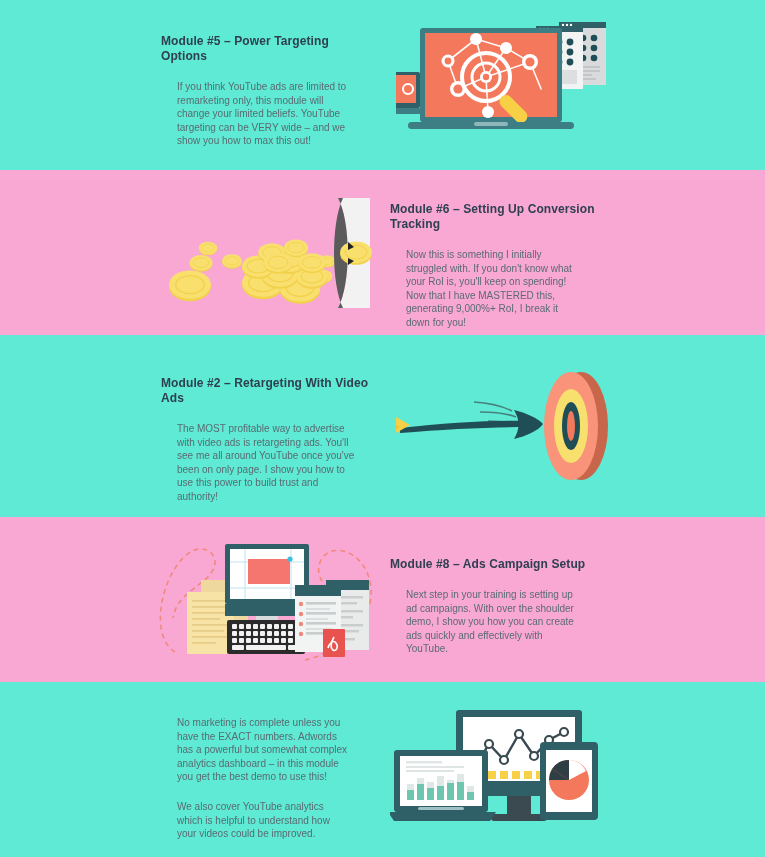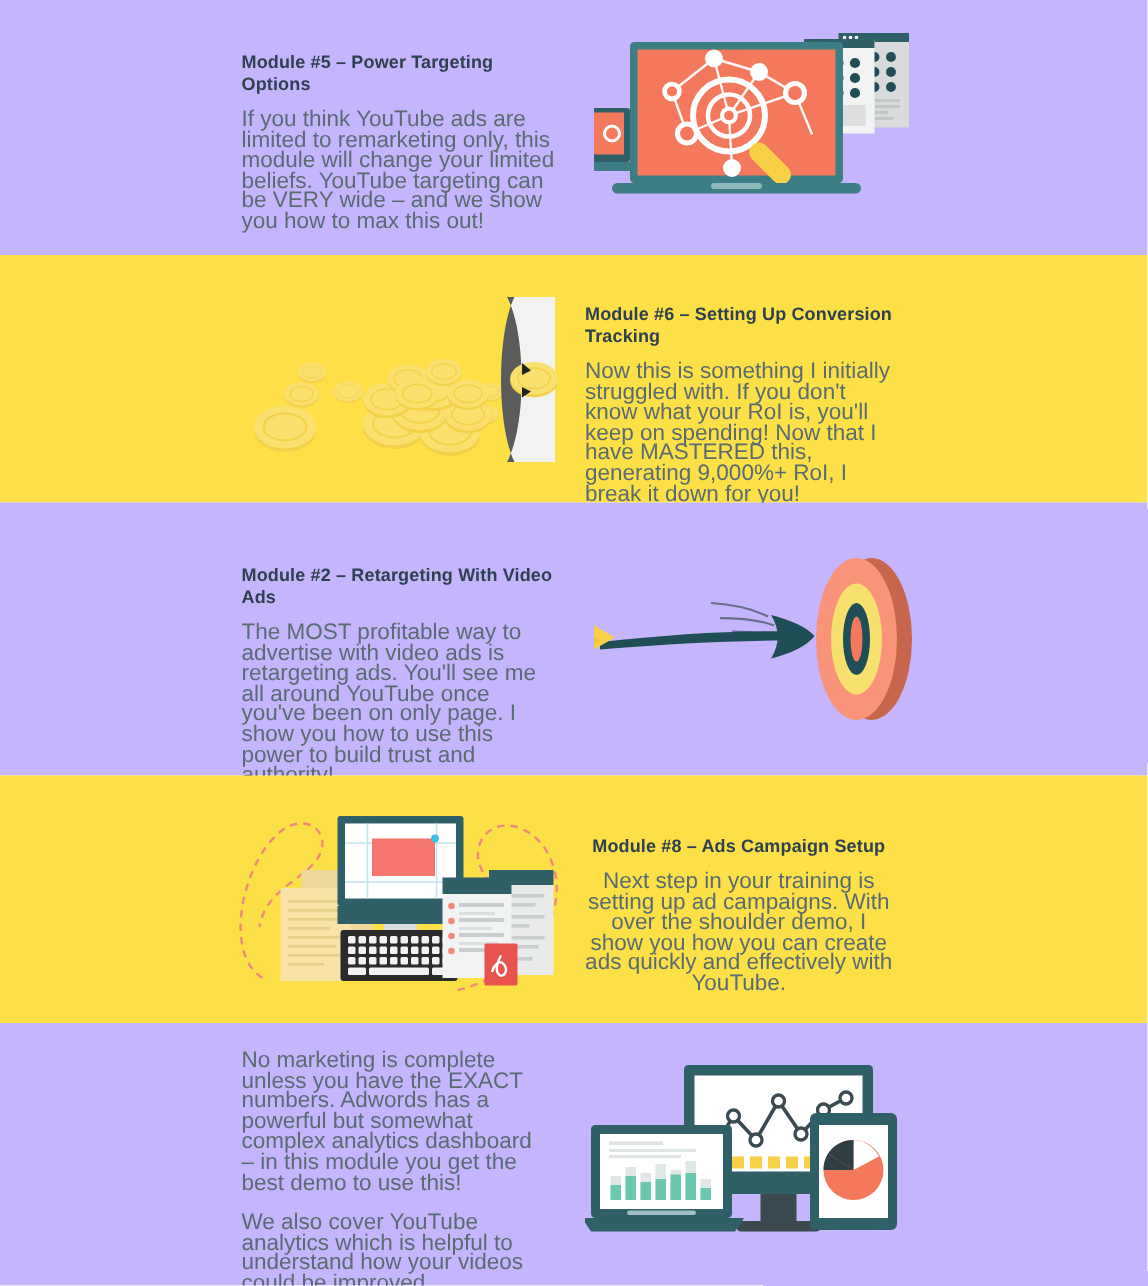--- a/index.html
+++ b/index.html
@@ -18,41 +18,41 @@
     position: relative;
     width: 765px;
     height: 857px;
   }
   .section {
     position: absolute;
     left: 0;
     width: 765px;
     box-sizing: border-box;
   }
-  .section.shaded { background: #c4b5fd; text-decoration: underline; }
-  .section.plain  { background: #fde047; }
+  .section.shaded { background: #5eead4; text-decoration: underline; }
+  .section.plain  { background: #f9a8d4; }
 
   
   .txt {
     position: absolute;
     box-sizing: border-box;
   }
   .mod-title {
     font-size: 12px;
     font-weight: bold;
     color: #2f4050;
     letter-spacing: 0.1px;
     line-height: 15px;
     margin: 0 0 9px 0;
   }
   .mod-body {
-    font-size: 15px;
+    font-size: 10px;
     color: #5a6b72;
     line-height: 13.6px;
-    margin: 0;
+    margin: 16px;
   }
   .mod-body + .mod-body { margin-top: 13px; }
 
   
   .art {
     position: absolute;
   }
   .art svg { display: block; }
 </style>
 </head>
@@ -280,21 +280,21 @@
           <path d="M4 73 C 50 68, 95 65, 130 66 L 130 72 C 95 72, 50 74, 4 78 Z" fill="#1f4e57"></path>
           <path d="M118 55 C 130 58, 142 63, 147 69 C 142 76, 130 81, 118 84 C 124 74, 124 65, 118 55 Z" fill="#1f4e57"></path>
           <path d="M0 62 L 14 70 L 0 78 Z" fill="#f7d046"></path>
           <path d="M-8 66 L 4 72 L -8 80 Z" fill="#f3c23c"></path>
         </g>
       </svg>
     </div>
   </div>
 
   <div class="section plain" style="top:517px; height:165px;">
-    <div class="txt" style="left:390px; top:40px; width:205px;text-align:center;">
+    <div class="txt" style="left:390px; top:40px; width:205px;">
       <div class="mod-title">Module #8 – Ads Campaign Setup</div>
       <div class="mod-body">Next step in your training is setting up ad campaigns. With over the shoulder demo, I show you how you can create ads quickly and effectively with YouTube.</div>
     </div>
 
     <div class="art" style="left:155px; top:23px;">
       <svg width="228" height="122" viewBox="0 0 228 122" xmlns="http://www.w3.org/2000/svg">
 
         <g stroke="#f0897c" stroke-width="1.6" fill="none" stroke-dasharray="5,4">
           <path d="M20 112 C -6 96, 6 38, 30 16 C 48 0, 66 14, 58 30 C 50 46, 22 52, 18 78"></path>
           <path d="M150 120 C 186 112, 226 78, 214 38 C 206 10, 176 2, 166 20 C 158 36, 172 48, 180 60"></path>

